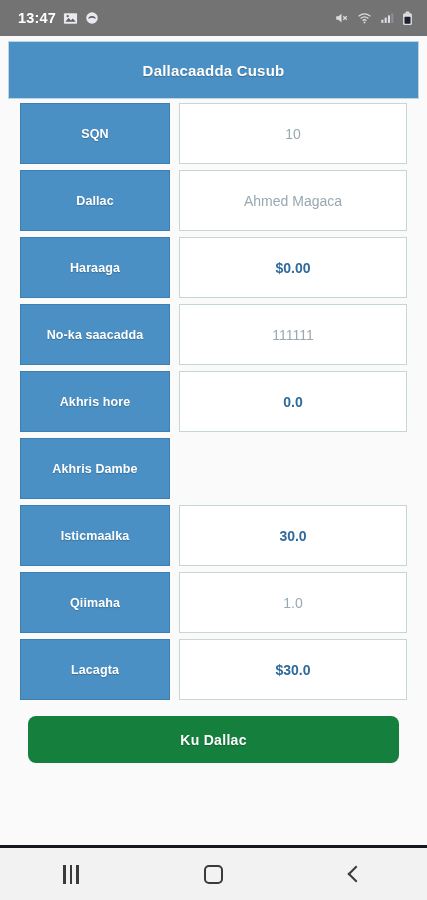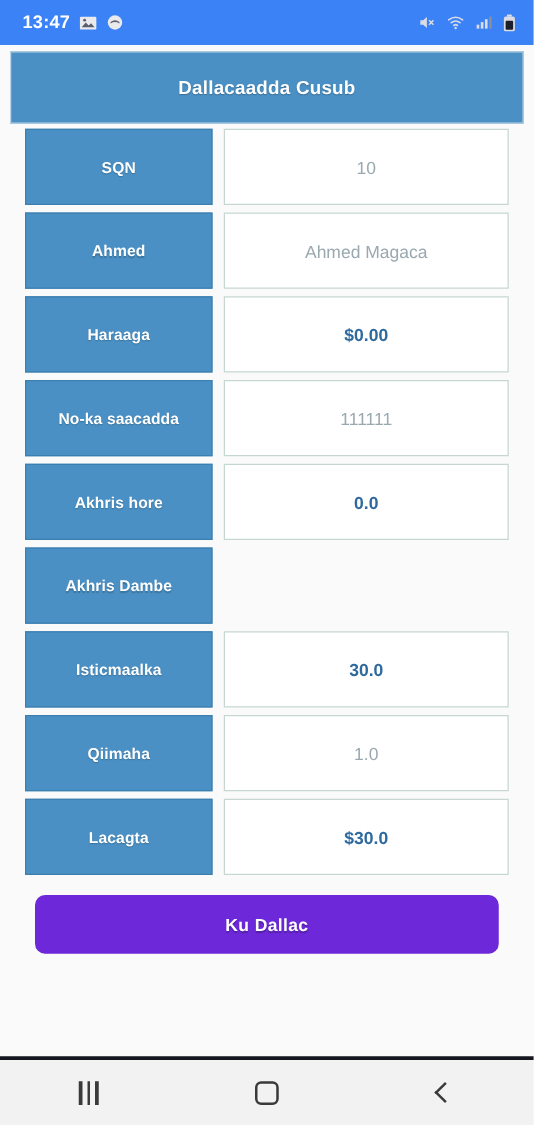--- a/index.html
+++ b/index.html
@@ -6,21 +6,21 @@
   html, body {
     width: 427px; height: 900px;
     font-family: "Liberation Sans", sans-serif;
     background: #fafafa;
     overflow: hidden;
   }
   .phone { width: 427px; height: 900px; display: flex; flex-direction: column; position: relative; }
 
   
   .statusbar {
-    height: 36px; background: #3b82f6; flex: 0 0 36px;
+    height: 36px; background: #737373; flex: 0 0 36px;
     display: flex; align-items: center; justify-content: space-between;
     padding: 0 14px 0 18px;
   }
   .sb-left { display: flex; align-items: center; gap: 7px; }
   .sb-time { color: #ffffff; font-size: 14.5px; font-weight: bold; letter-spacing: .2px; }
   .sb-right { display: flex; align-items: center; gap: 8px; }
   .sb-ic { display: block; }
 
   
   .app-header {
@@ -54,21 +54,21 @@
     border-radius: 0;
     display: flex; align-items: center; justify-content: center;
     font-size: 14px;
   }
   .row-field.strong { color: #2e6a9e; font-weight: bold; }
   .row-field.muted  { color: #9aa8b0; font-weight: normal; }
 
   .submit-wrap { padding: 10px 8px 0 8px; }
   .submit-btn {
     width: 100%; height: 47px;
-    background: #6d28d9; border: none; border-radius: 8px;
+    background: #15803d; border: none; border-radius: 8px;
     color: #ffffff; font-size: 14px; font-weight: bold; letter-spacing: .3px;
     font-family: "Liberation Sans", sans-serif;
     text-shadow: 0 1px 1px rgba(0,0,0,.25);
     cursor: pointer;
   }
 
   
   .footer {
     flex: 0 0 49px; height: 49px; background: #1b1f2a;
     display: flex; align-items: center; justify-content: center;
@@ -141,21 +141,21 @@
     <span class="app-header-title">Dallacaadda Cusub</span>
   </div>
 
   <div class="content">
     <div id="rows">
         <div class="form-row">
           <div class="row-label">SQN</div>
           <div class="row-field muted">10</div>
         </div>
         <div class="form-row">
-          <div class="row-label">Ahmed</div>
+          <div class="row-label">Dallac</div>
           <div class="row-field muted">Ahmed Magaca</div>
         </div>
         <div class="form-row">
           <div class="row-label">Haraaga</div>
           <div class="row-field strong">$0.00</div>
         </div>
         <div class="form-row">
           <div class="row-label">No-ka saacadda</div>
           <div class="row-field muted">111111</div>
         </div>

